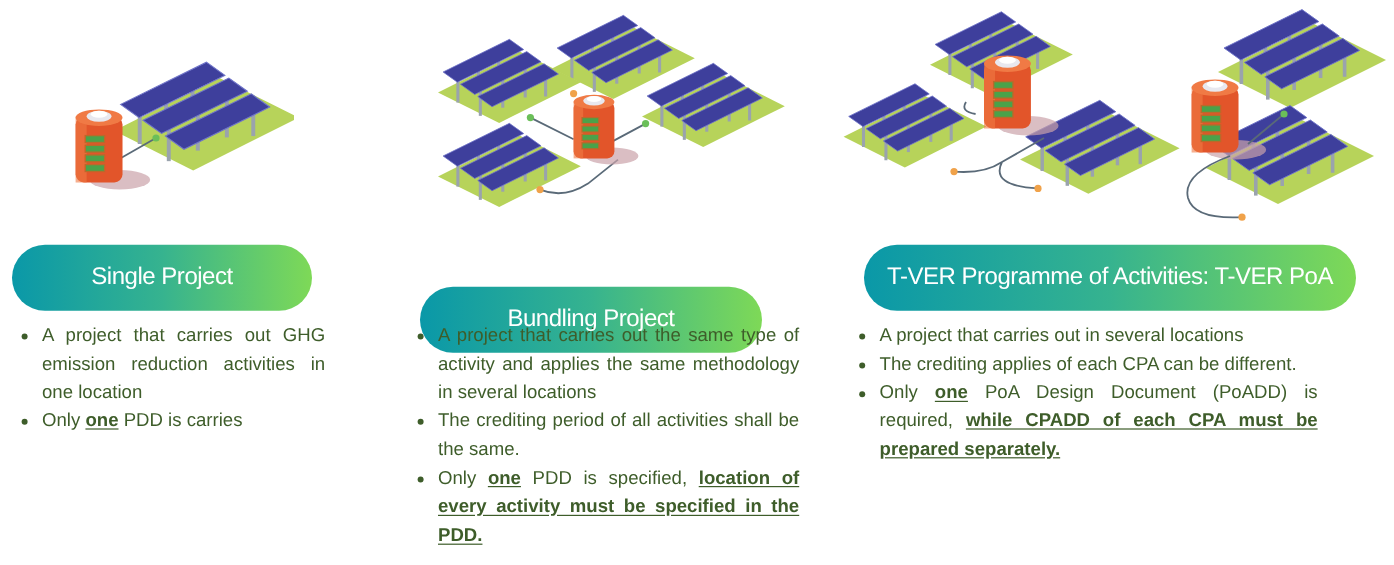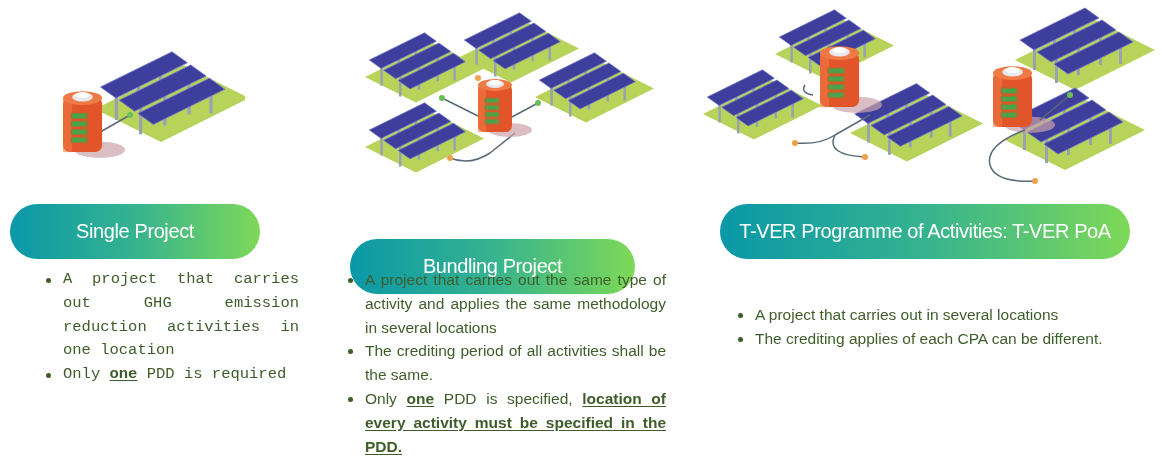--- a/index.html
+++ b/index.html
@@ -64,23 +64,23 @@
 </svg>
 
 <div class="col">
   <svg class="illus" style="left:55px;top:25px" width="190" height="140" viewBox="0 0 190 140">
     <use href="#array" transform="translate(40,40) scale(1.1)"></use>
     <line x1="40" y1="110" x2="75" y2="90" stroke="#5a6a78" stroke-width="1.5"></line>
     <circle cx="75" cy="90" r="3" fill="#6bbf59"></circle>
     <use href="#battery" transform="translate(8,65) scale(1.15)"></use>
   </svg>
   <div class="pill" style="left:10px;top:204px;width:250px;">Single Project</div>
-  <ul class="bullets" style="left:44px;top:268px;width:255px;font-family:Liberation Mono, monospace;">
+  <ul class="bullets" style="left:16px;top:268px;width:255px;">
     <li><span>A project that carries out GHG emission reduction activities in one location</span></li>
-    <li><span>Only </span><span class="em">one</span><span> PDD is required</span></li>
+    <li><span>Only </span><span class="em">one</span><span> PDD is carries</span></li>
   </ul>
 </div>
 
 <div class="col">
   <svg class="illus" style="left:360px;top:8px" width="300" height="170" viewBox="0 0 300 170">
     <use href="#array" transform="translate(100,15) scale(0.85)"></use>
     <use href="#array" transform="translate(5,35) scale(0.85)"></use>
     <use href="#array" transform="translate(175,55) scale(0.85)"></use>
     <use href="#array" transform="translate(5,105) scale(0.85)"></use>
     <path d="M82,90 L118,108 M178,95 L150,110 M155,125 L130,145 Q110,158 90,150" stroke="#5a6a78" stroke-width="1.5" fill="none"></path>
@@ -108,17 +108,18 @@
     <circle cx="100" cy="138" r="3" fill="#f0a24a"></circle>
       <circle cx="170" cy="152" r="3" fill="#f0a24a"></circle>
     <use href="#array" transform="translate(320,15) scale(1.0)"></use>
     <use href="#array" transform="translate(310,95) scale(1.0)"></use>
     <use href="#battery" transform="translate(298,60) scale(1.15)"></use>
     <path d="M345,115 L375,90 M330,125 Q290,140 295,160 Q300,178 340,176" stroke="#5a6a78" stroke-width="1.5" fill="none"></path>
     <circle cx="375" cy="90" r="3" fill="#6bbf59"></circle>
       <circle cx="340" cy="176" r="3" fill="#f0a24a"></circle>
   </svg>
   <div class="pill" style="left:720px;top:204px;width:410px;">T-VER Programme of Activities: T-VER PoA</div>
-  <ul class="bullets" style="left:736px;top:268px;width:384px;margin-top:35px;">
+  <ul class="bullets" style="left:714px;top:268px;width:384px;">
     <li><span>A project that carries out in several locations</span></li>
     <li><span>The crediting applies of each CPA can be different.</span></li>
+    <li><span>Only </span><span class="em">one</span><span> PoA Design Document (PoADD) is required, </span><span class="em">while CPADD of each CPA must be prepared separately.</span></li>
   </ul>
 </div>
 
 </body></html>

